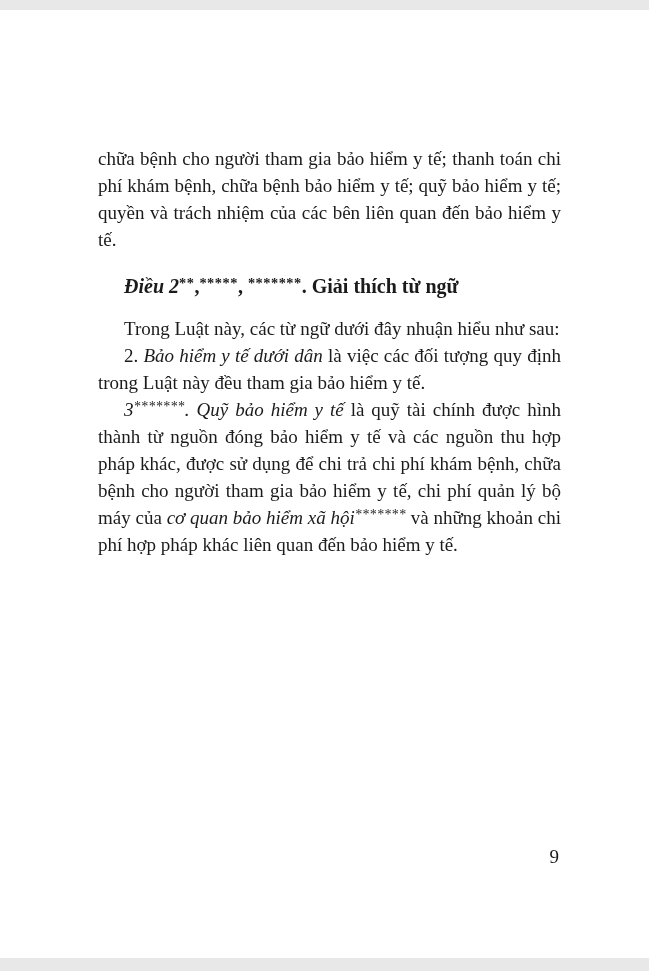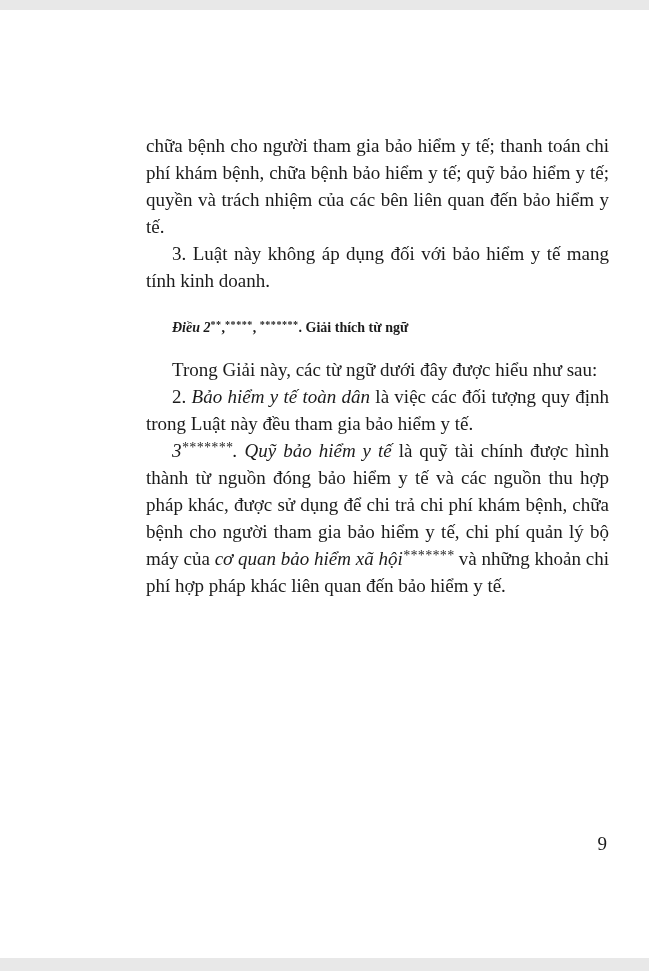--- a/index.html
+++ b/index.html
@@ -20,36 +20,35 @@
     left: 0;
     right: 0;
     background: #e8e8e8;
   }
   .viewer-edge.top { top: 0; height: 10px; }
   .viewer-edge.bottom { bottom: 0; height: 13px; }
 
   .text-column {
     position: absolute;
     left: 98px;
-    top: 132px;
+    top: 145px;
     width: 463px;
     font-size: 19px;
     line-height: 27px;
     text-align: justify;
-    margin-left: 48px;
   }
   .paragraph {
     margin: 0;
   }
   .paragraph.indent {
     text-indent: 26px;
   }
   .heading {
     margin: 19px 0 14px 0;
-    font-size: 14px;
+    font-size: 20px;
     line-height: 29px;
     font-weight: 700;
     text-align: left;
   }
   .heading.indent {
     text-indent: 26px;
   }
   .r-bold   { font-weight: 700; }
   .r-italic { font-style: italic; }
   .r-sup {
@@ -69,21 +68,20 @@
   }
 </style>
 </head>
 <body>
 
 <div class="viewer-edge top"></div>
 
 <div class="text-column">
 
   <p class="paragraph"><span>chữa bệnh cho người tham gia bảo hiểm y tế; thanh toán chi phí khám bệnh, chữa bệnh bảo hiểm y tế; quỹ bảo hiểm y tế; quyền và trách nhiệm của các bên liên quan đến bảo hiểm y tế.</span></p>
-    <p class="paragraph indent"><span>3. Luật này không áp dụng đối với bảo hiểm y tế mang tính kinh doanh.</span></p>
     <h2 class="heading indent"><span class="r-bold r-italic">Điều 2</span><span class="r-bold r-sup">**</span><span class="r-bold">,</span><span class="r-bold r-sup">*****</span><span class="r-bold">, </span><span class="r-bold r-sup">*******</span><span class="r-bold">. Giải thích từ ngữ</span></h2>
-    <p class="paragraph indent"><span>Trong Giải này, các từ ngữ dưới đây được hiểu như sau:</span></p>
-    <p class="paragraph indent"><span>2. </span><span class="r-italic">Bảo hiểm y tế toàn dân</span><span> là việc các đối tượng quy định trong Luật này đều tham gia bảo hiểm y tế.</span></p>
+    <p class="paragraph indent"><span>Trong Luật này, các từ ngữ dưới đây nhuận hiểu như sau:</span></p>
+    <p class="paragraph indent"><span>2. </span><span class="r-italic">Bảo hiểm y tế dưới dân</span><span> là việc các đối tượng quy định trong Luật này đều tham gia bảo hiểm y tế.</span></p>
     <p class="paragraph indent"><span class="r-italic">3</span><span class="r-italic r-sup">*******</span><span class="r-italic">. </span><span class="r-italic">Quỹ bảo hiểm y tế</span><span> là quỹ tài chính được hình thành từ nguồn đóng bảo hiểm y tế và các nguồn thu hợp pháp khác, được sử dụng để chi trả chi phí khám bệnh, chữa bệnh cho người tham gia bảo hiểm y tế, chi phí quản lý bộ máy của </span><span class="r-italic">cơ quan bảo hiểm xã hội</span><span class="r-italic r-sup">*******</span><span> và những khoản chi phí hợp pháp khác liên quan đến bảo hiểm y tế.</span></p>
     <div class="page-number">9</div>
 </div>
 
 <div class="viewer-edge bottom"></div>
 
 </body></html>

